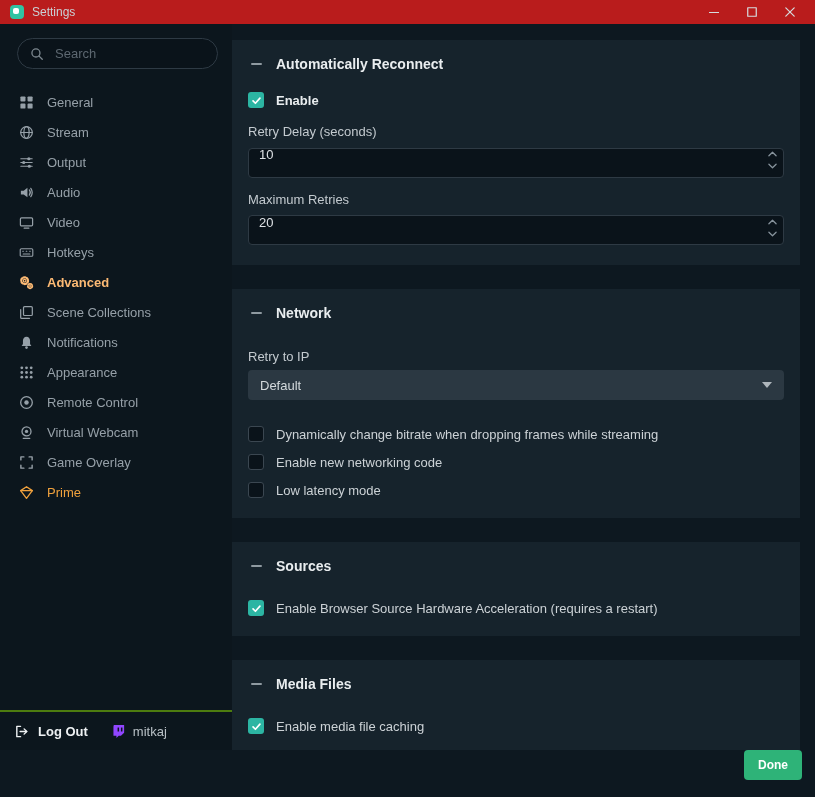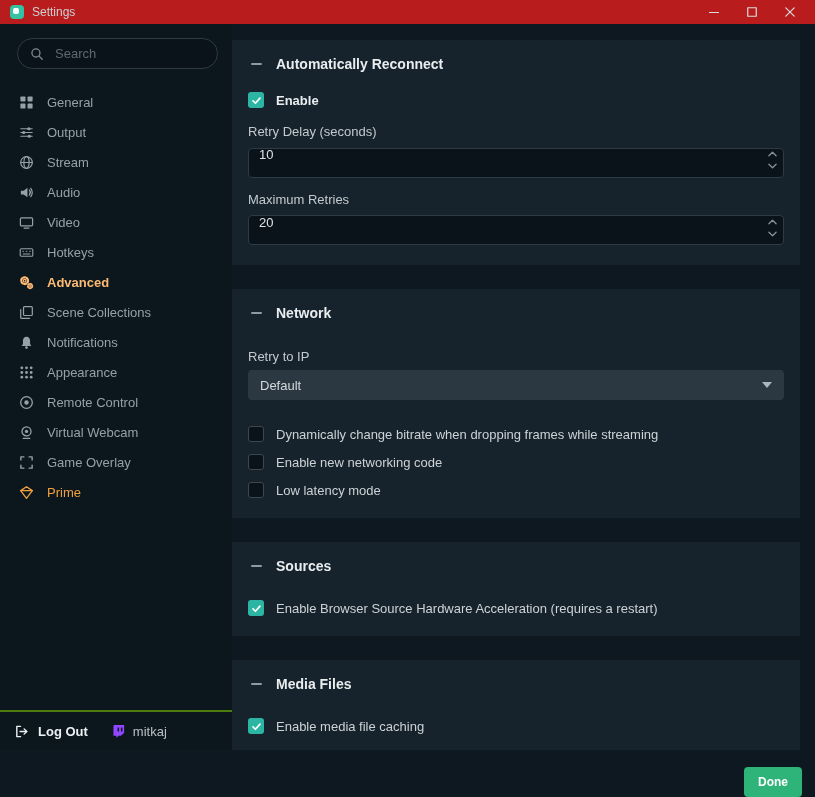--- a/index.html
+++ b/index.html
@@ -132,21 +132,21 @@
   .mt-20 { margin-top:20px; }
   .mt-16 { margin-top:16px; }
   .mt-14 { margin-top:14px; }
   .mt-26 { margin-top:26px; }
   .mt-12 { margin-top:12px; }
   .mt-28 { margin-top:28px; }
 
   
   .footer-bar {
     flex:0 0 47px; background:#0d1820;
-    display:flex; align-items:flex-end; justify-content:flex-end;
+    display:flex; align-items:flex-start; justify-content:flex-end;
     padding:0 13px;
   }
   .done-btn {
     background:#2eb378; color:#ffffff; font-weight:bold; font-size:12px;
     border:none; border-radius:4px; padding:8px 14px; cursor:pointer;
     font-family:"Liberation Sans", sans-serif;
   }
 
   svg { stroke-linecap:round; stroke-linejoin:round; }
 </style>
@@ -200,41 +200,41 @@
                 <rect x="9.1" y="1.5" width="5.4" height="5.4" rx="1"></rect>
                 <rect x="1.5" y="9.1" width="5.4" height="5.4" rx="1"></rect>
                 <rect x="9.1" y="9.1" width="5.4" height="5.4" rx="1"></rect>
               </svg>
             </span>
           <span>General</span>
         </div>
 
         <div class="nav-item">
           <span class="icn">
+              <svg width="15" height="15" viewBox="0 0 16 16" fill="none" stroke="currentColor" stroke-width="1.3">
+                <circle cx="8" cy="8" r="6.2"></circle>
+                <line x1="1.8" y1="8" x2="14.2" y2="8"></line>
+                <ellipse cx="8" cy="8" rx="2.8" ry="6.2"></ellipse>
+              </svg>
+            </span>
+          <span>Stream</span>
+        </div>
+
+        <div class="nav-item">
+          <span class="icn">
               <svg width="15" height="15" viewBox="0 0 16 16" stroke="currentColor" stroke-width="1.3">
                 <line x1="2" y1="4" x2="14" y2="4"></line>
                 <circle cx="10.5" cy="4" r="1.7" fill="currentColor" stroke="none"></circle>
                 <line x1="2" y1="8" x2="14" y2="8"></line>
                 <circle cx="5" cy="8" r="1.7" fill="currentColor" stroke="none"></circle>
                 <line x1="2" y1="12" x2="14" y2="12"></line>
                 <circle cx="11" cy="12" r="1.7" fill="currentColor" stroke="none"></circle>
               </svg>
             </span>
           <span>Output</span>
-        </div>
-
-        <div class="nav-item">
-          <span class="icn">
-              <svg width="15" height="15" viewBox="0 0 16 16" fill="none" stroke="currentColor" stroke-width="1.3">
-                <circle cx="8" cy="8" r="6.2"></circle>
-                <line x1="1.8" y1="8" x2="14.2" y2="8"></line>
-                <ellipse cx="8" cy="8" rx="2.8" ry="6.2"></ellipse>
-              </svg>
-            </span>
-          <span>Stream</span>
         </div>
 
         <div class="nav-item">
           <span class="icn">
               <svg width="15" height="15" viewBox="0 0 16 16">
                 <path d="M2 6 L5 6 L9 3 L9 13 L5 10 L2 10 Z" fill="currentColor"></path>
                 <path d="M11 5.3 Q13.2 8 11 10.7" fill="none" stroke="currentColor" stroke-width="1.3"></path>
                 <path d="M12.6 3.6 Q15.6 8 12.6 12.4" fill="none" stroke="currentColor" stroke-width="1.3"></path>
               </svg>
             </span>

